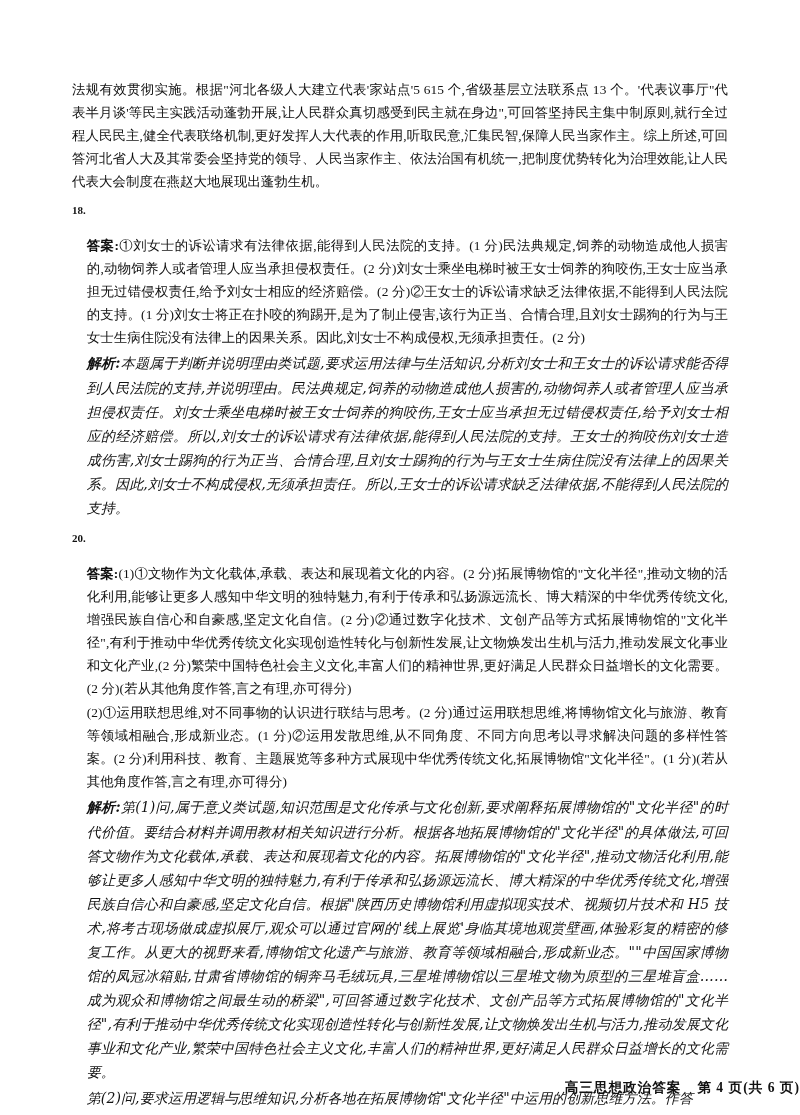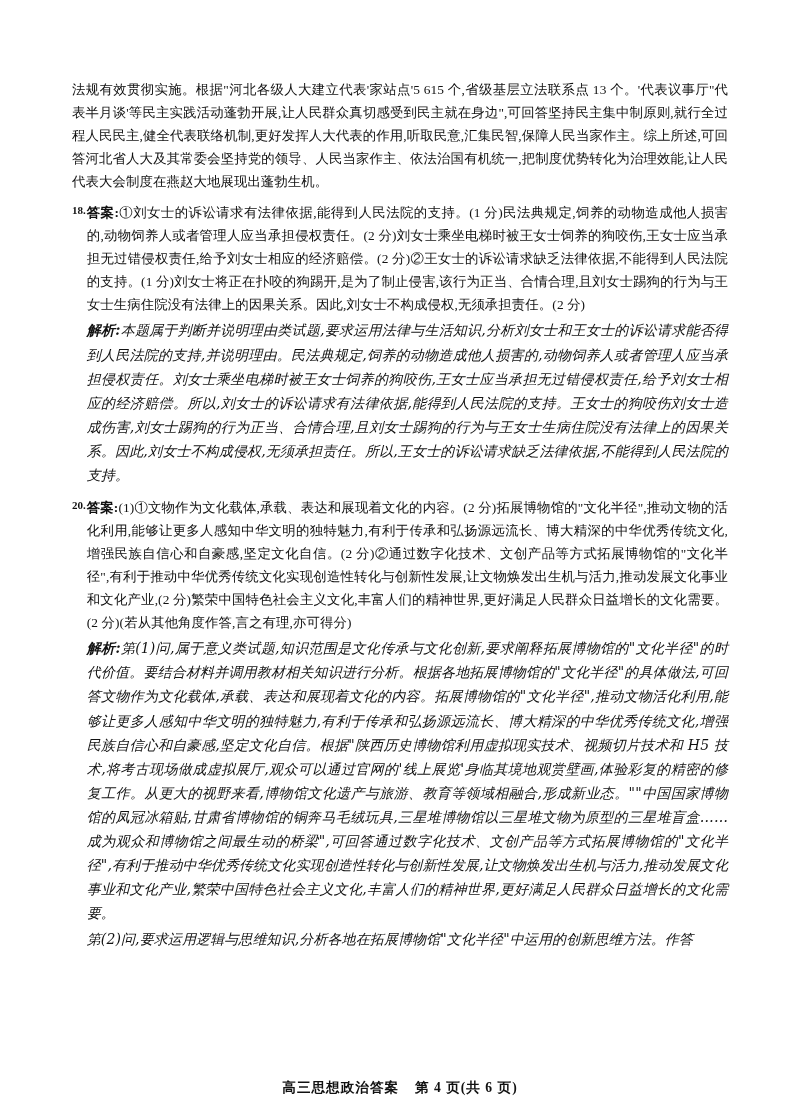--- a/index.html
+++ b/index.html
@@ -42,41 +42,42 @@
     flex: 0 0 auto;
     font-size: 11px;
     line-height: 1.72;
     font-weight: bold;
     padding-right: 1px;
     white-space: nowrap;
   }
   .qbody {
     flex: 1 1 auto;
     min-width: 0;
+    margin-top: 33px;
   }
   .lbl {
     font-weight: bold;
   }
   .kai {
     font-family: "DejaVu Serif", "Liberation Serif", serif;
     font-style: italic;
     font-size: 14px;
   }
   .analysis {
     margin-top: 2px;
   }
   .first-para {
     text-indent: 0;
   }
   .footer {
     position: absolute;
     left: 0;
     right: 0;
     bottom: 18px;
-    text-align: center;
+    text-align: right;
     font-size: 13.6px;
     font-weight: bold;
     letter-spacing: 1px;
     font-family: "Liberation Serif", "DejaVu Serif", serif;
   }
   .footer .sep {
     display: inline-block;
     width: 16px;
   }
 </style>
@@ -94,20 +95,21 @@
     <div class="qbody">
       <p class="para"><span class="lbl">答案:</span><span>①刘女士的诉讼请求有法律依据,能得到人民法院的支持。(1 分)民法典规定,饲养的动物造成他人损害的,动物饲养人或者管理人应当承担侵权责任。(2 分)刘女士乘坐电梯时被王女士饲养的狗咬伤,王女士应当承担无过错侵权责任,给予刘女士相应的经济赔偿。(2 分)②王女士的诉讼请求缺乏法律依据,不能得到人民法院的支持。(1 分)刘女士将正在扑咬的狗踢开,是为了制止侵害,该行为正当、合情合理,且刘女士踢狗的行为与王女士生病住院没有法律上的因果关系。因此,刘女士不构成侵权,无须承担责任。(2 分)</span></p>
       <p class="para analysis kai"><span class="lbl">解析:</span><span>本题属于判断并说明理由类试题,要求运用法律与生活知识,分析刘女士和王女士的诉讼请求能否得到人民法院的支持,并说明理由。民法典规定,饲养的动物造成他人损害的,动物饲养人或者管理人应当承担侵权责任。刘女士乘坐电梯时被王女士饲养的狗咬伤,王女士应当承担无过错侵权责任,给予刘女士相应的经济赔偿。所以,刘女士的诉讼请求有法律依据,能得到人民法院的支持。王女士的狗咬伤刘女士造成伤害,刘女士踢狗的行为正当、合情合理,且刘女士踢狗的行为与王女士生病住院没有法律上的因果关系。因此,刘女士不构成侵权,无须承担责任。所以,王女士的诉讼请求缺乏法律依据,不能得到人民法院的支持。</span></p>
     </div>
   </div>
 
   <div class="qblock">
     <div class="qnum">20.</div>
     <div class="qbody">
       <p class="para"><span class="lbl">答案:</span><span>(1)①文物作为文化载体,承载、表达和展现着文化的内容。(2 分)拓展博物馆的"文化半径",推动文物的活化利用,能够让更多人感知中华文明的独特魅力,有利于传承和弘扬源远流长、博大精深的中华优秀传统文化,增强民族自信心和自豪感,坚定文化自信。(2 分)②通过数字化技术、文创产品等方式拓展博物馆的"文化半径",有利于推动中华优秀传统文化实现创造性转化与创新性发展,让文物焕发出生机与活力,推动发展文化事业和文化产业,(2 分)繁荣中国特色社会主义文化,丰富人们的精神世界,更好满足人民群众日益增长的文化需要。(2 分)(若从其他角度作答,言之有理,亦可得分)</span></p>
+      <p class="para">(2)①运用联想思维,对不同事物的认识进行联结与思考。(2 分)通过运用联想思维,将博物馆文化与旅游、教育等领域相融合,形成新业态。(1 分)②运用发散思维,从不同角度、不同方向思考以寻求解决问题的多样性答案。(2 分)利用科技、教育、主题展览等多种方式展现中华优秀传统文化,拓展博物馆"文化半径"。(1 分)(若从其他角度作答,言之有理,亦可得分)</p>
       <p class="para analysis kai"><span class="lbl">解析:</span><span>第(1)问,属于意义类试题,知识范围是文化传承与文化创新,要求阐释拓展博物馆的"文化半径"的时代价值。要结合材料并调用教材相关知识进行分析。根据各地拓展博物馆的"文化半径"的具体做法,可回答文物作为文化载体,承载、表达和展现着文化的内容。拓展博物馆的"文化半径",推动文物活化利用,能够让更多人感知中华文明的独特魅力,有利于传承和弘扬源远流长、博大精深的中华优秀传统文化,增强民族自信心和自豪感,坚定文化自信。根据"陕西历史博物馆利用虚拟现实技术、视频切片技术和 H5 技术,将考古现场做成虚拟展厅,观众可以通过官网的'线上展览'身临其境地观赏壁画,体验彩复的精密的修复工作。从更大的视野来看,博物馆文化遗产与旅游、教育等领域相融合,形成新业态。""中国国家博物馆的凤冠冰箱贴,甘肃省博物馆的铜奔马毛绒玩具,三星堆博物馆以三星堆文物为原型的三星堆盲盒……成为观众和博物馆之间最生动的桥梁",可回答通过数字化技术、文创产品等方式拓展博物馆的"文化半径",有利于推动中华优秀传统文化实现创造性转化与创新性发展,让文物焕发出生机与活力,推动发展文化事业和文化产业,繁荣中国特色社会主义文化,丰富人们的精神世界,更好满足人民群众日益增长的文化需要。</span></p>
       <p class="para analysis kai">第(2)问,要求运用逻辑与思维知识,分析各地在拓展博物馆"文化半径"中运用的创新思维方法。作答</p>
     </div>
   </div>
 
   <div class="footer">
     <span>高三思想政治答案</span><span class="sep"></span><span>第 4 页(共 6 页)</span>
   </div>
 
 </div>

